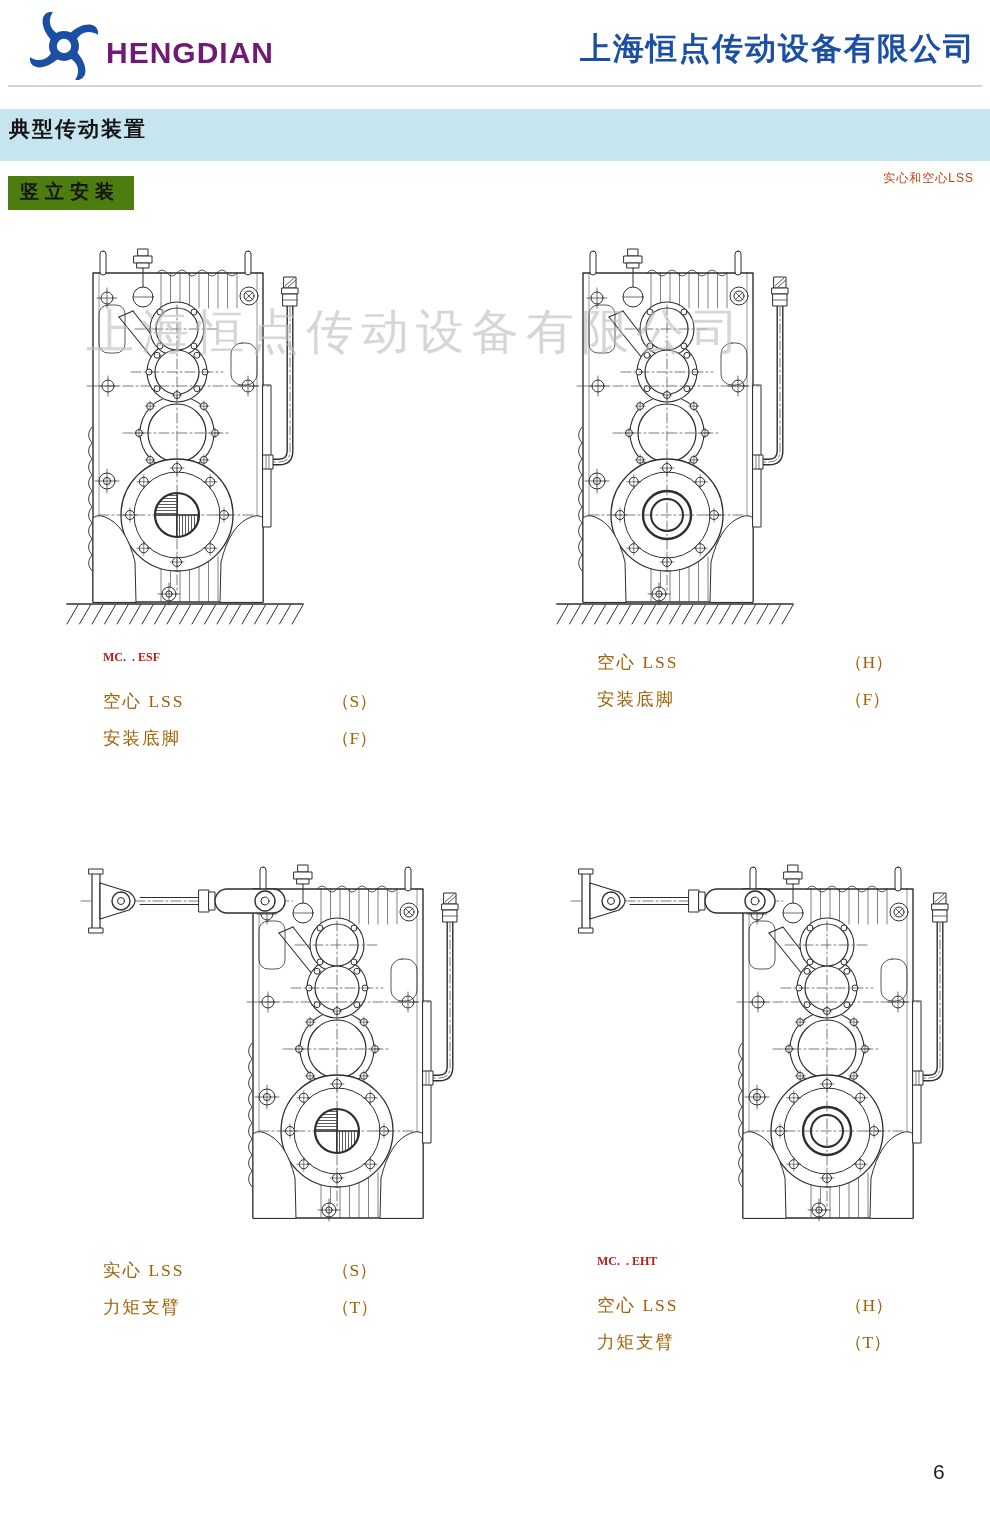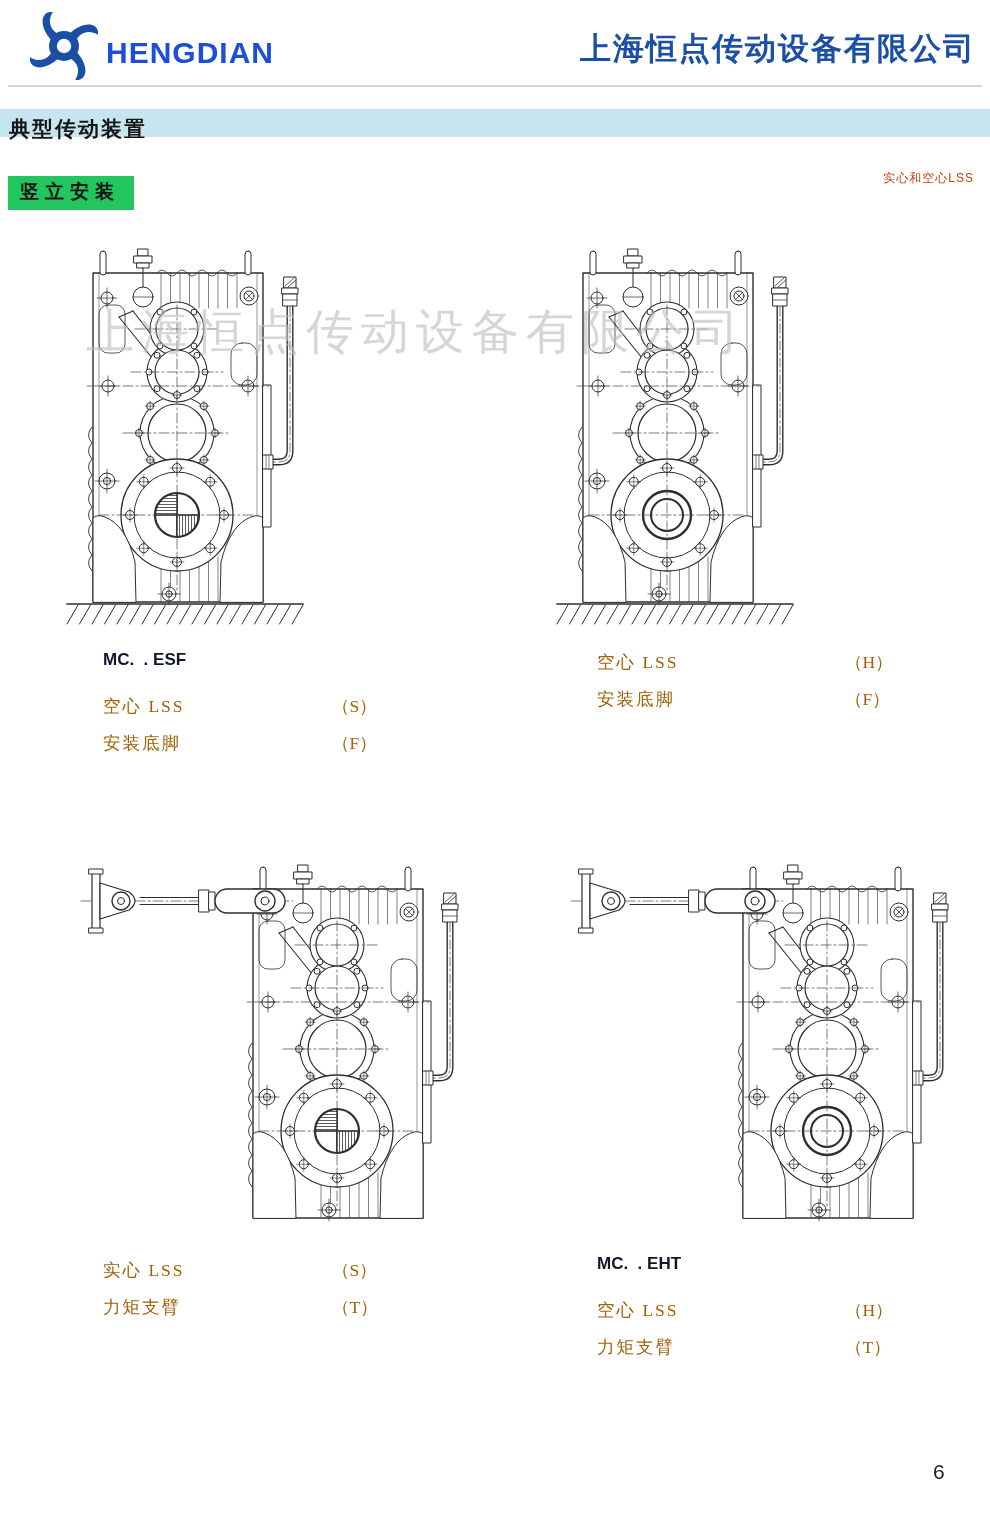--- a/index.html
+++ b/index.html
@@ -3,46 +3,46 @@
 <meta charset="utf-8">
 <style>
   html,body{margin:0;padding:0;}
   body{
     width:990px;height:1513px;position:relative;overflow:hidden;
     background:#ffffff;font-family:"Liberation Sans",sans-serif;color:#111;
   }
   .abs{position:absolute;}
   
   #logo-icon{left:30px;top:12px;width:68px;height:68px;}
-  #brand{left:106px;top:36px;font-size:30px;font-weight:bold;letter-spacing:1px;color:#1d4ed8;}
+  #brand{left:106px;top:36px;font-size:30px;font-weight:bold;letter-spacing:1px;color:#701a75;}
   #company{right:14px;top:28px;font-size:31px;font-weight:bold;color:#1b4fa5;letter-spacing:2px;}
   #header-rule{left:8px;right:8px;top:85px;border-top:2px solid #d2d6d9;height:0;}
   
-  #section-bar{left:0;top:109px;width:990px;height:28px;background:#c6e5ef;}
+  #section-bar{left:0;top:109px;width:990px;height:52px;background:#c6e5ef;}
   #section-title{left:9px;top:0;line-height:39px;font-size:21px;font-weight:bold;color:#151515;letter-spacing:2px;}
-  #subsection-chip{left:8px;top:176px;background:#22c55e;padding:3px 14px 5px 12px;
+  #subsection-chip{left:8px;top:176px;background:#4d7c0f;padding:3px 14px 5px 12px;
     font-size:19px;font-weight:bold;letter-spacing:6px;color:#151515;}
   #right-note{right:16px;top:170px;font-size:12px;color:#c2410c;letter-spacing:1px;}
   
   #watermark{left:86px;top:300px;font-size:48px;letter-spacing:7px;color:#bdbdbd;
     opacity:.62;z-index:6;white-space:nowrap;font-family:"Liberation Sans",sans-serif;}
   
   svg.diagram{position:absolute;overflow:visible;z-index:2;}
   #dg0{left:65px;top:249px;}
   #dg1{left:555px;top:249px;}
   #dg2{left:68px;top:861px;}
   #dg3{left:558px;top:861px;}
   
   .label-block{position:absolute;width:330px;z-index:3;}
   #lb0{left:103px;top:650px;}
   #lb1{left:597px;top:650px;}
   #lb2{left:103px;top:1258px;}
   #lb3{left:597px;top:1254px;}
-  .model{font-family:Liberation Sans, sans-serif;
-    font-size:17px;font-weight:bold;color:#0f172a;white-space:pre;margin-bottom:24px;}
+  .model{font-family:Liberation Serif, serif;
+    font-size:12px;font-weight:bold;color:#b91c1c;white-space:pre;margin-bottom:24px;}
   .lrow{position:relative;height:37px;font-family:"Liberation Serif",serif;
     font-size:17.5px;color:#a16207;letter-spacing:2px;}
   .lrow .code{position:absolute;top:0;letter-spacing:0;}
   .c232 .code{left:229px;}
   .c251 .code{left:248px;}
   #page-num{left:933px;top:1460px;font-size:21px;color:#222;}
 </style>
 </head>
 <body>
 

